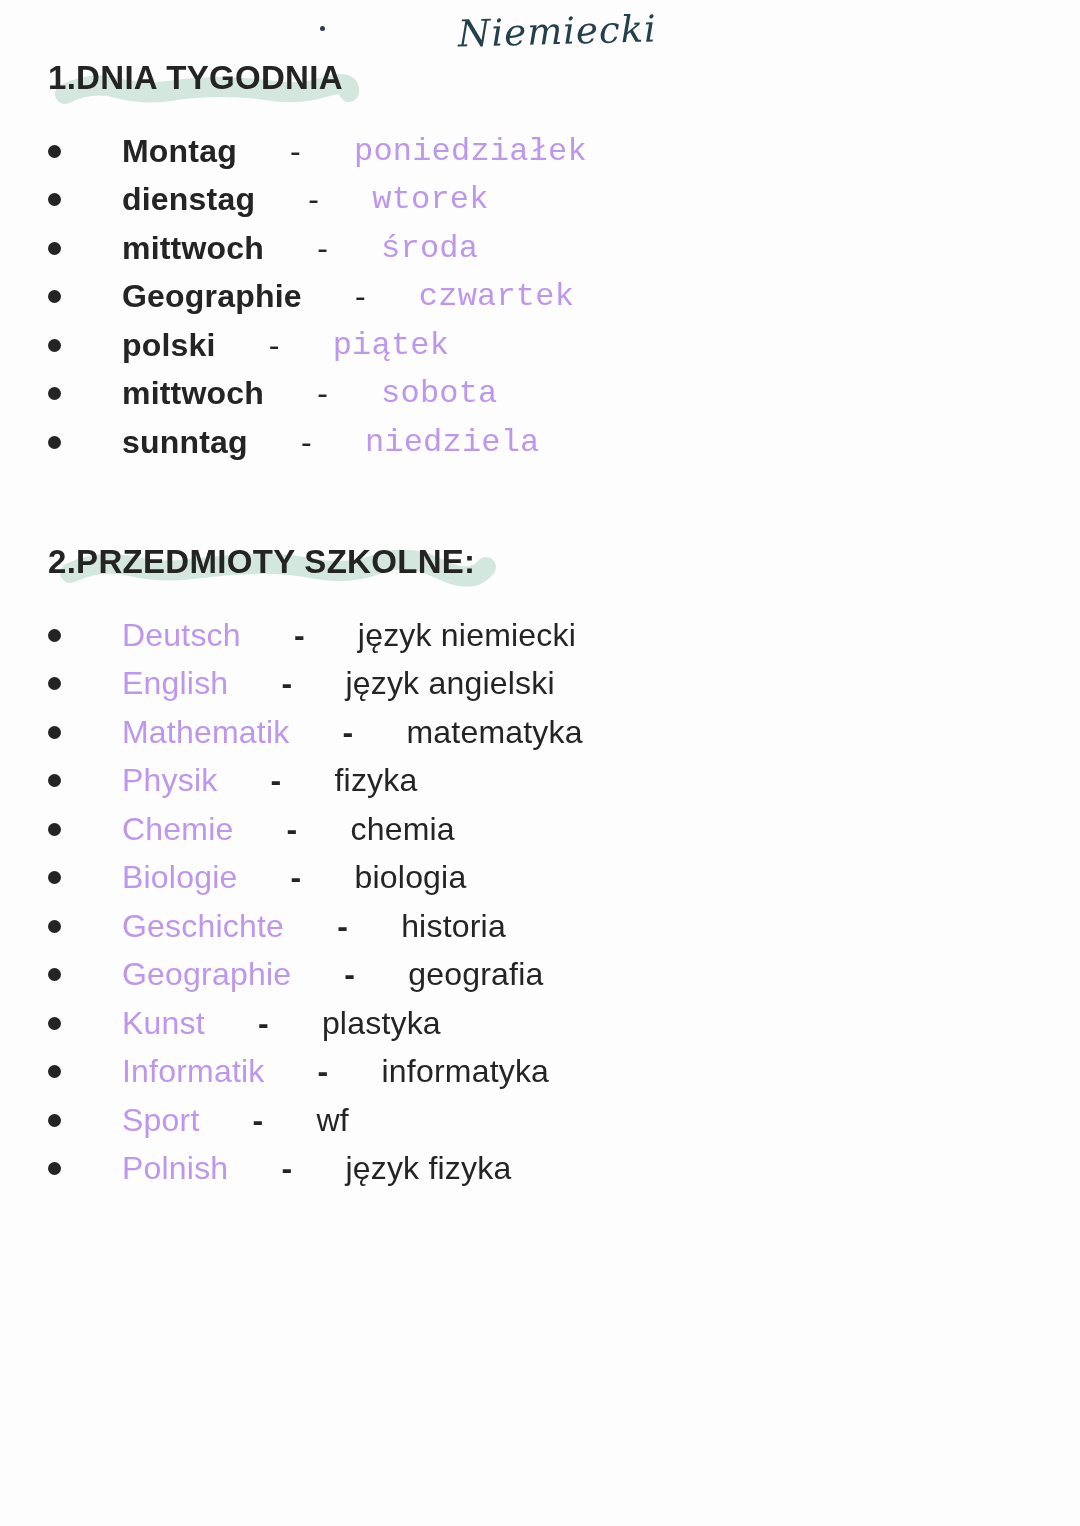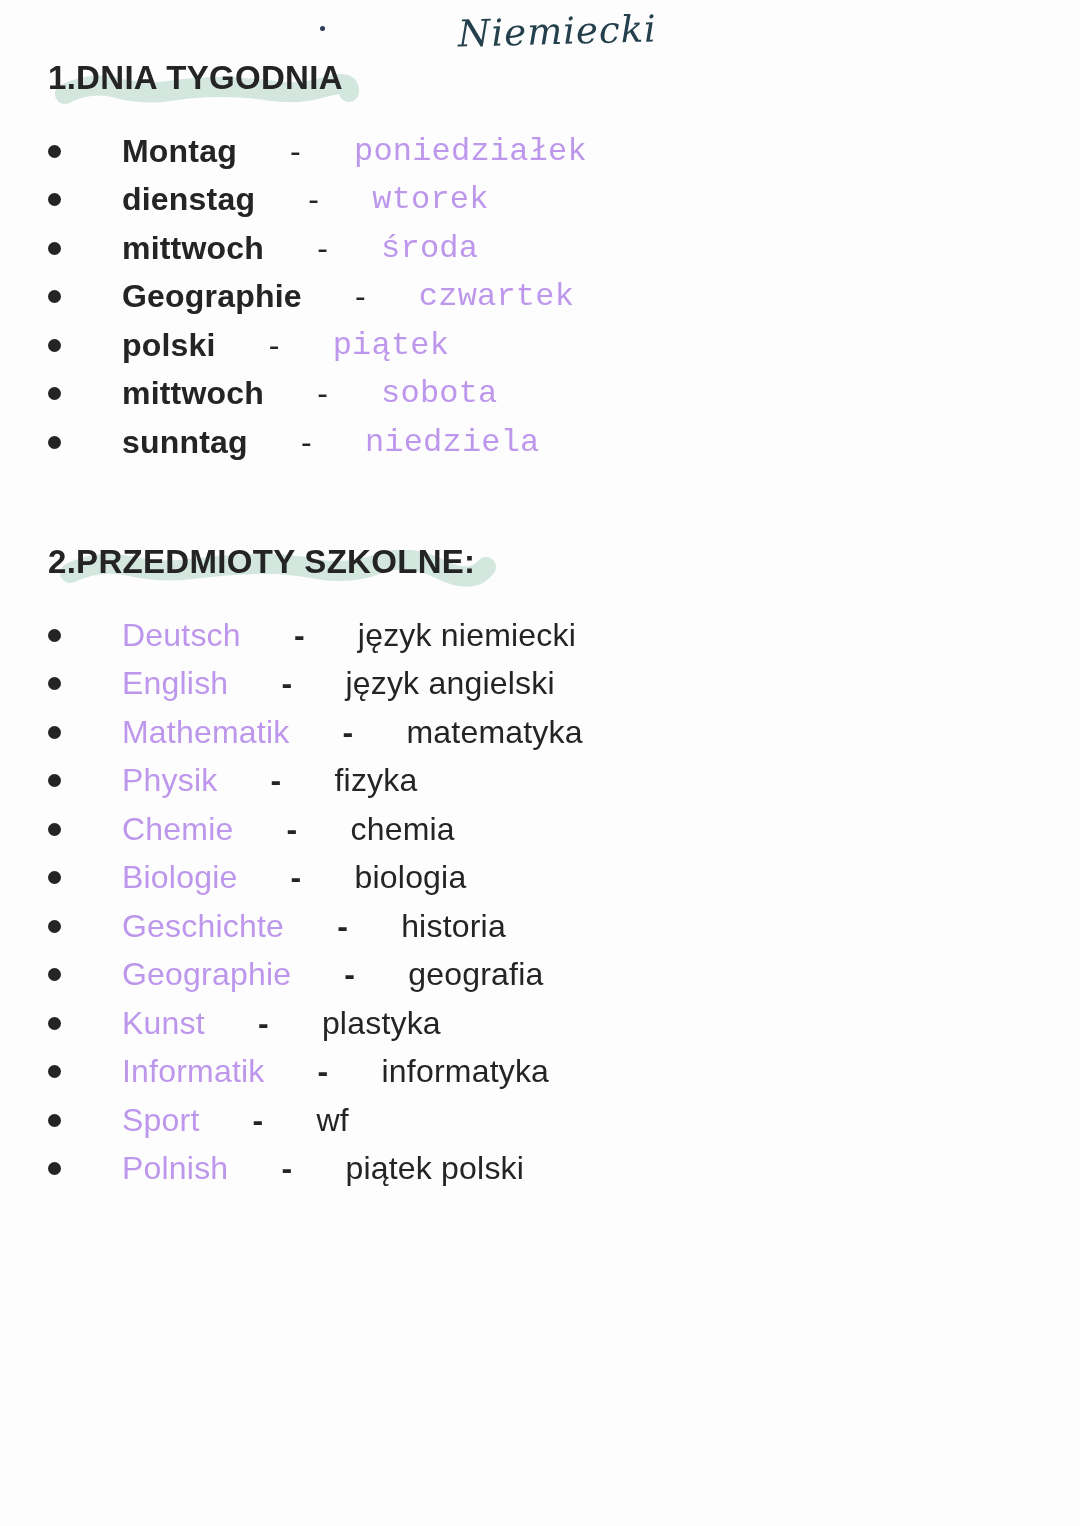--- a/index.html
+++ b/index.html
@@ -216,18 +216,18 @@
         <li class="vocab-item">
           <span class="bullet"></span>
           <span class="term">Sport</span>
           <span class="sep"> - </span>
           <span class="trans">wf</span>
         </li>
         <li class="vocab-item">
           <span class="bullet"></span>
           <span class="term">Polnish</span>
           <span class="sep"> - </span>
-          <span class="trans">piątek polski</span>
+          <span class="trans">język fizyka</span>
         </li>
       </ul>
   </section>
 
 </div>
 
 </body></html>

